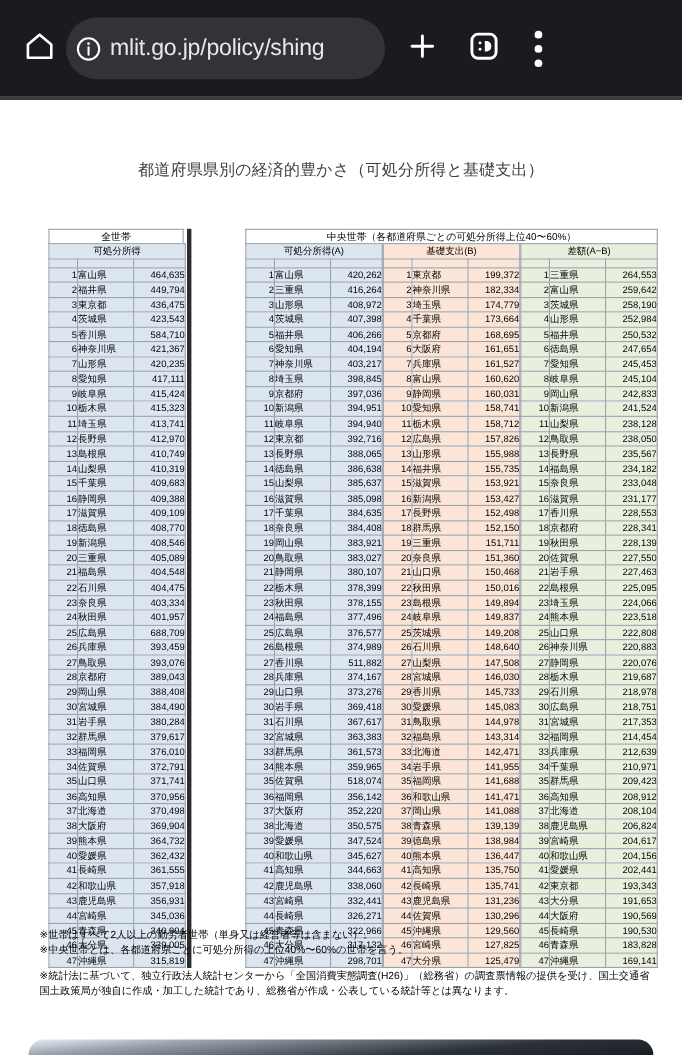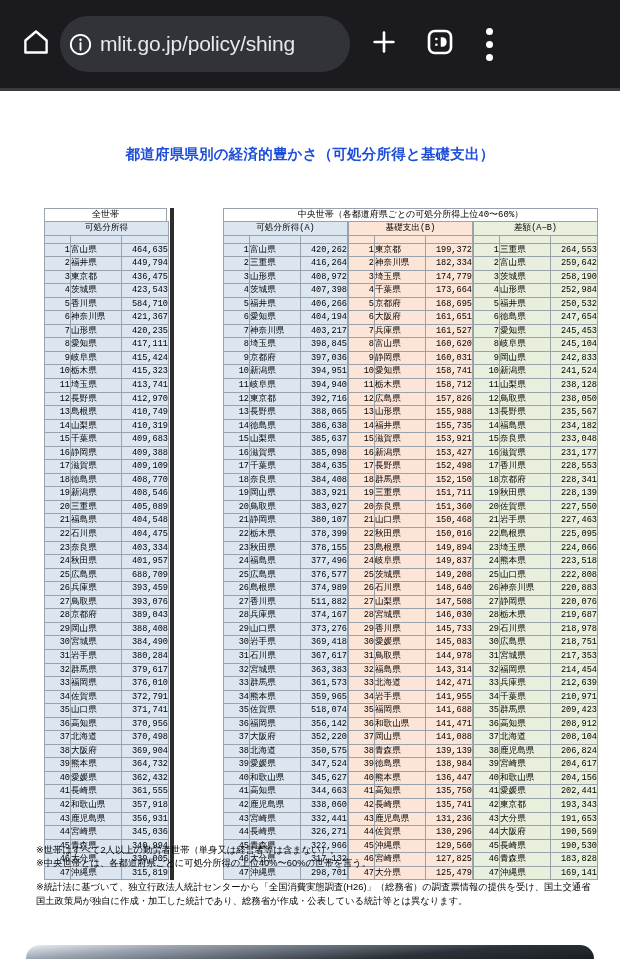--- a/index.html
+++ b/index.html
@@ -31,25 +31,25 @@
   #new-tab-btn{width:56px;height:50px;}
   #dino-btn{width:56px;height:50px;}
   #menu-btn{width:42px;height:50px;}
   .dot{width:7px;height:7px;border-radius:50%;background:#fff;margin:3px 0;}
   #chrome-sep{position:absolute;left:0;top:88px;width:620px;height:3px;background:#3a3a3e;}
 
   
   #page{position:absolute;left:0;top:91px;width:620px;height:845px;background:#fff;overflow:hidden;}
   #doc-title{
     position:absolute;left:0;top:54px;width:620px;text-align:center;
-    font-size:14.5px;font-weight:bold;color:#1d4ed8;letter-spacing:.2px;
+    font-size:14.5px;font-weight:normal;color:#404040;letter-spacing:.2px;
   }
 
   
-  #tables{position:absolute;left:44px;top:117px;display:flex;align-items:flex-start;font-family:Liberation Mono, monospace;}
+  #tables{position:absolute;left:44px;top:117px;display:flex;align-items:flex-start;}
   .tbl{border-collapse:collapse;table-layout:fixed;}
   .tbl td,.tbl th{
     border:1px solid #9aa2ab;font-size:8.6px;color:#000;
     height:12.55px;line-height:12.55px;padding:0;font-weight:normal;
     overflow:hidden;white-space:nowrap;
   }
   .rank{width:25px;text-align:right;padding-right:2px;}
   .pref{width:50px;text-align:left;padding-left:2px;}
   .val{width:46px;text-align:right;padding-right:3px;}
   .sub-head{text-align:center;font-size:9px;height:13px;line-height:13px;}

